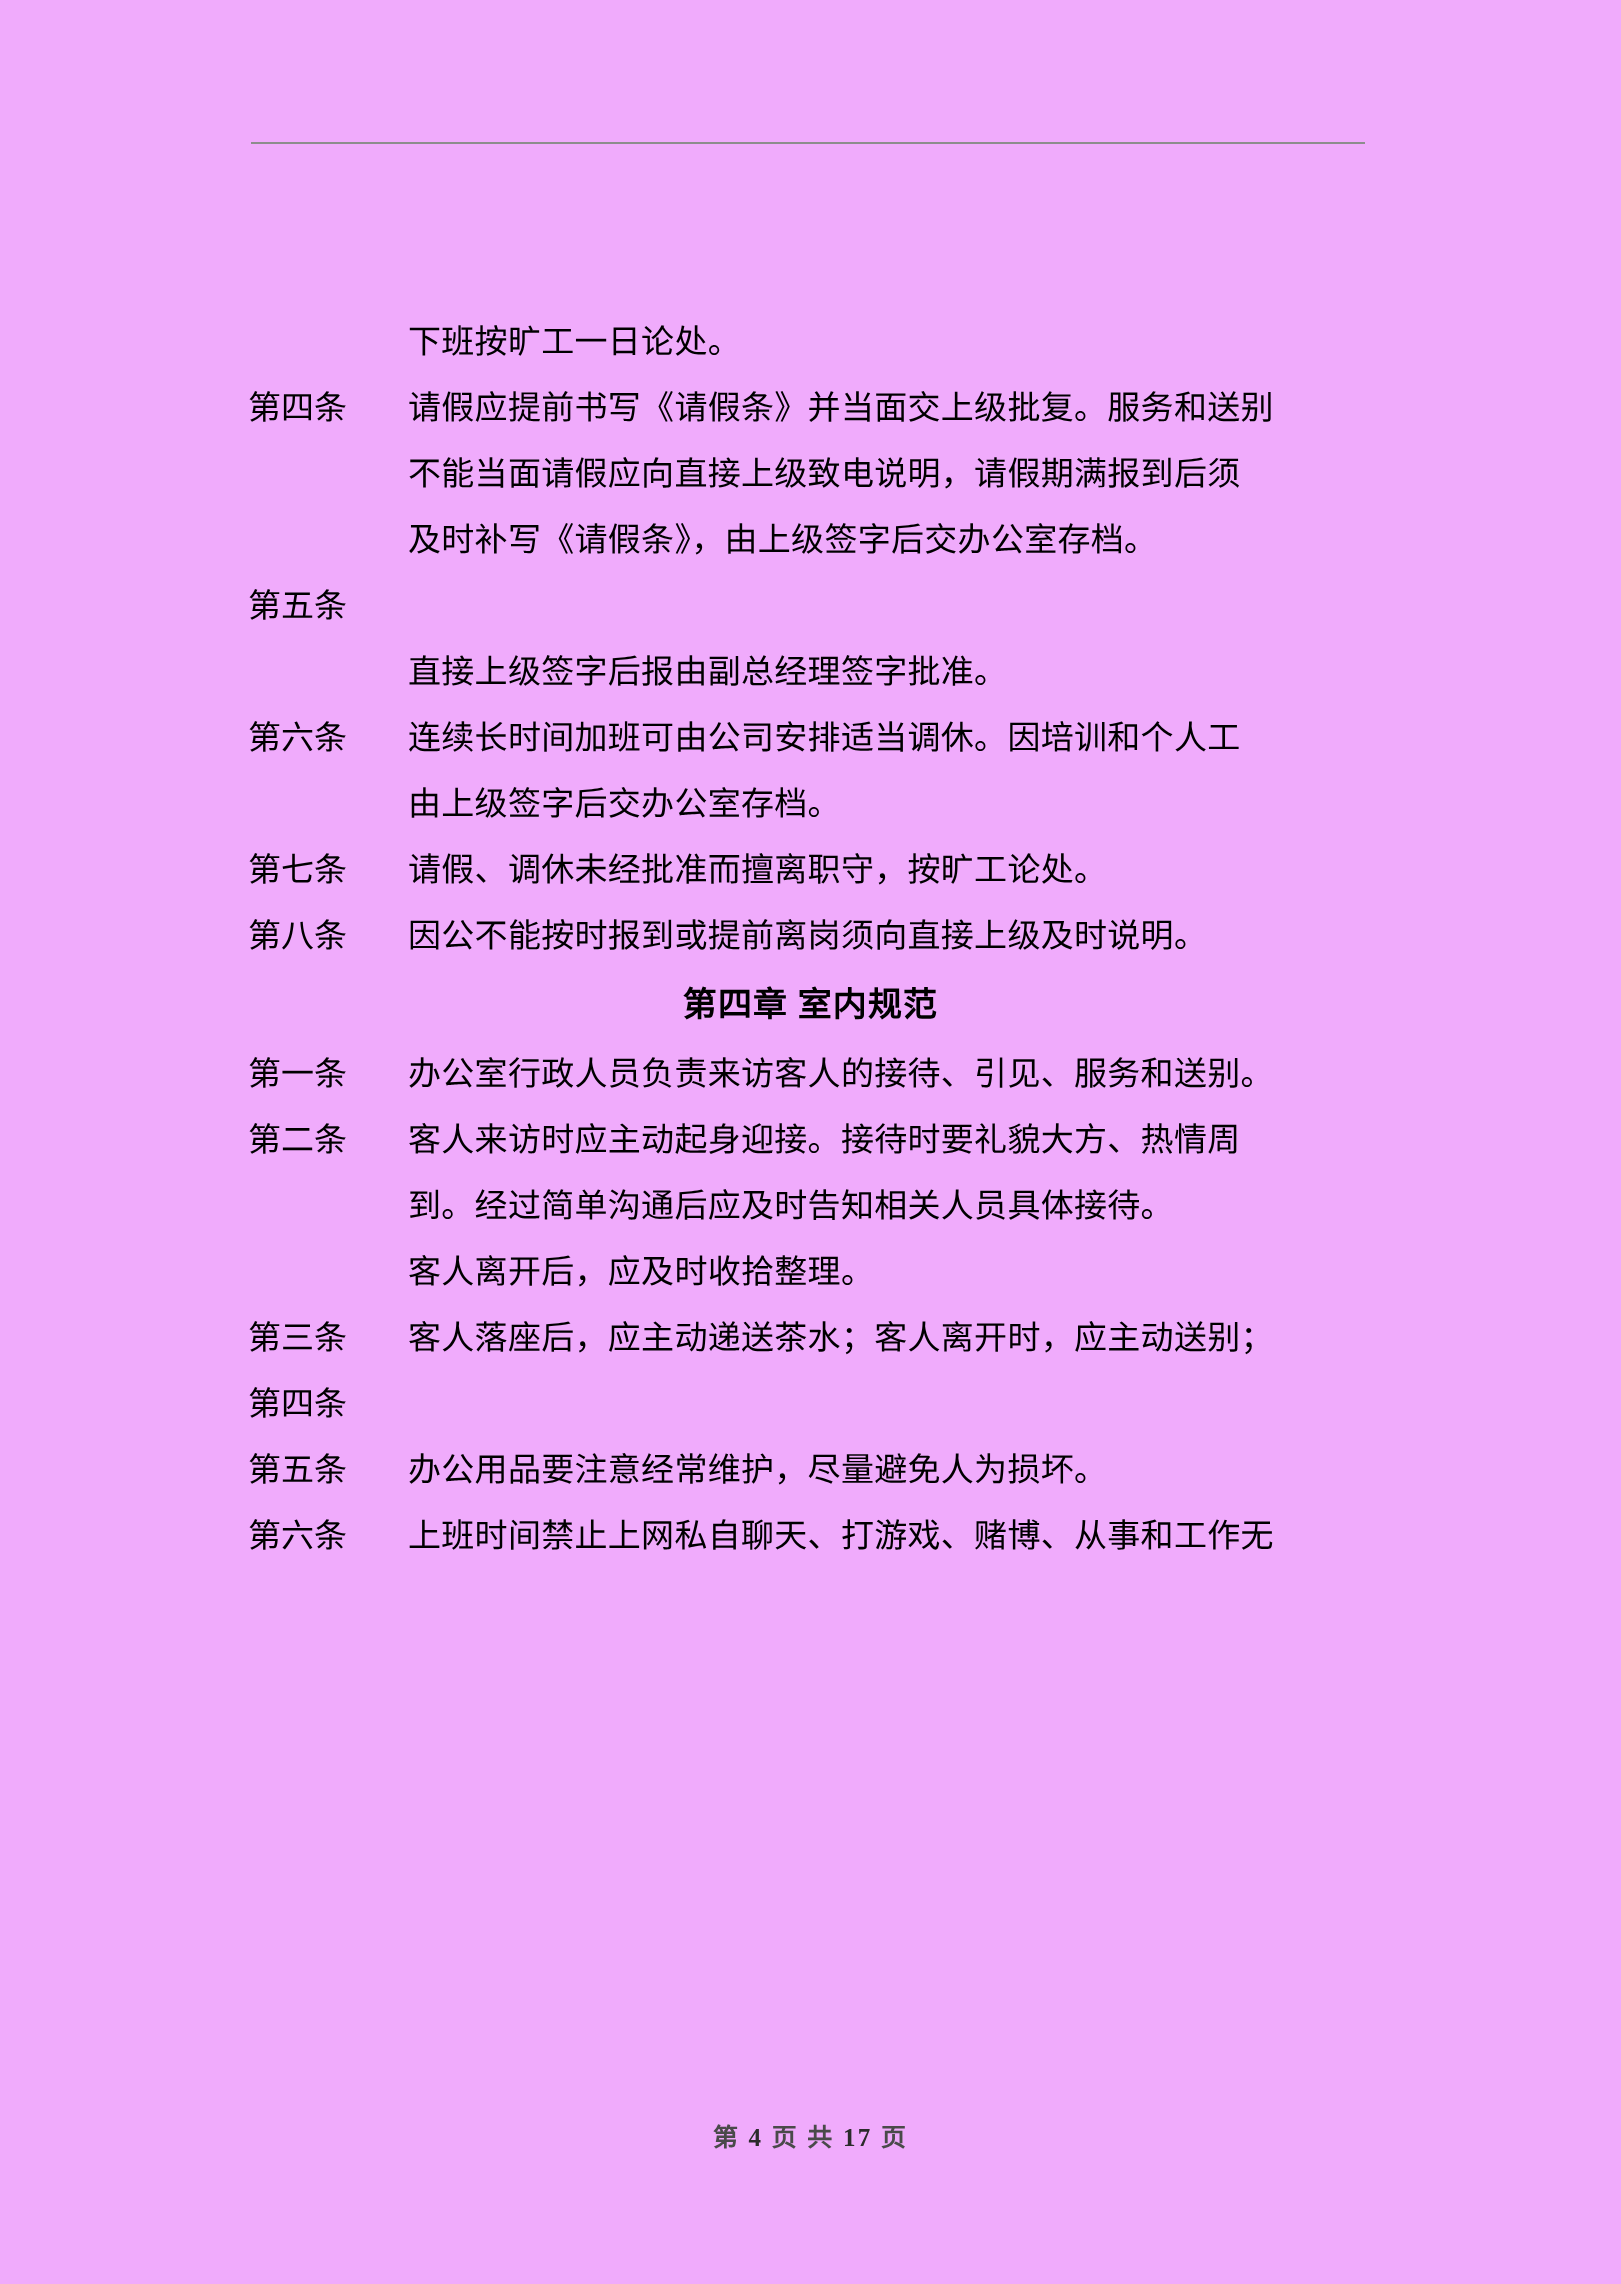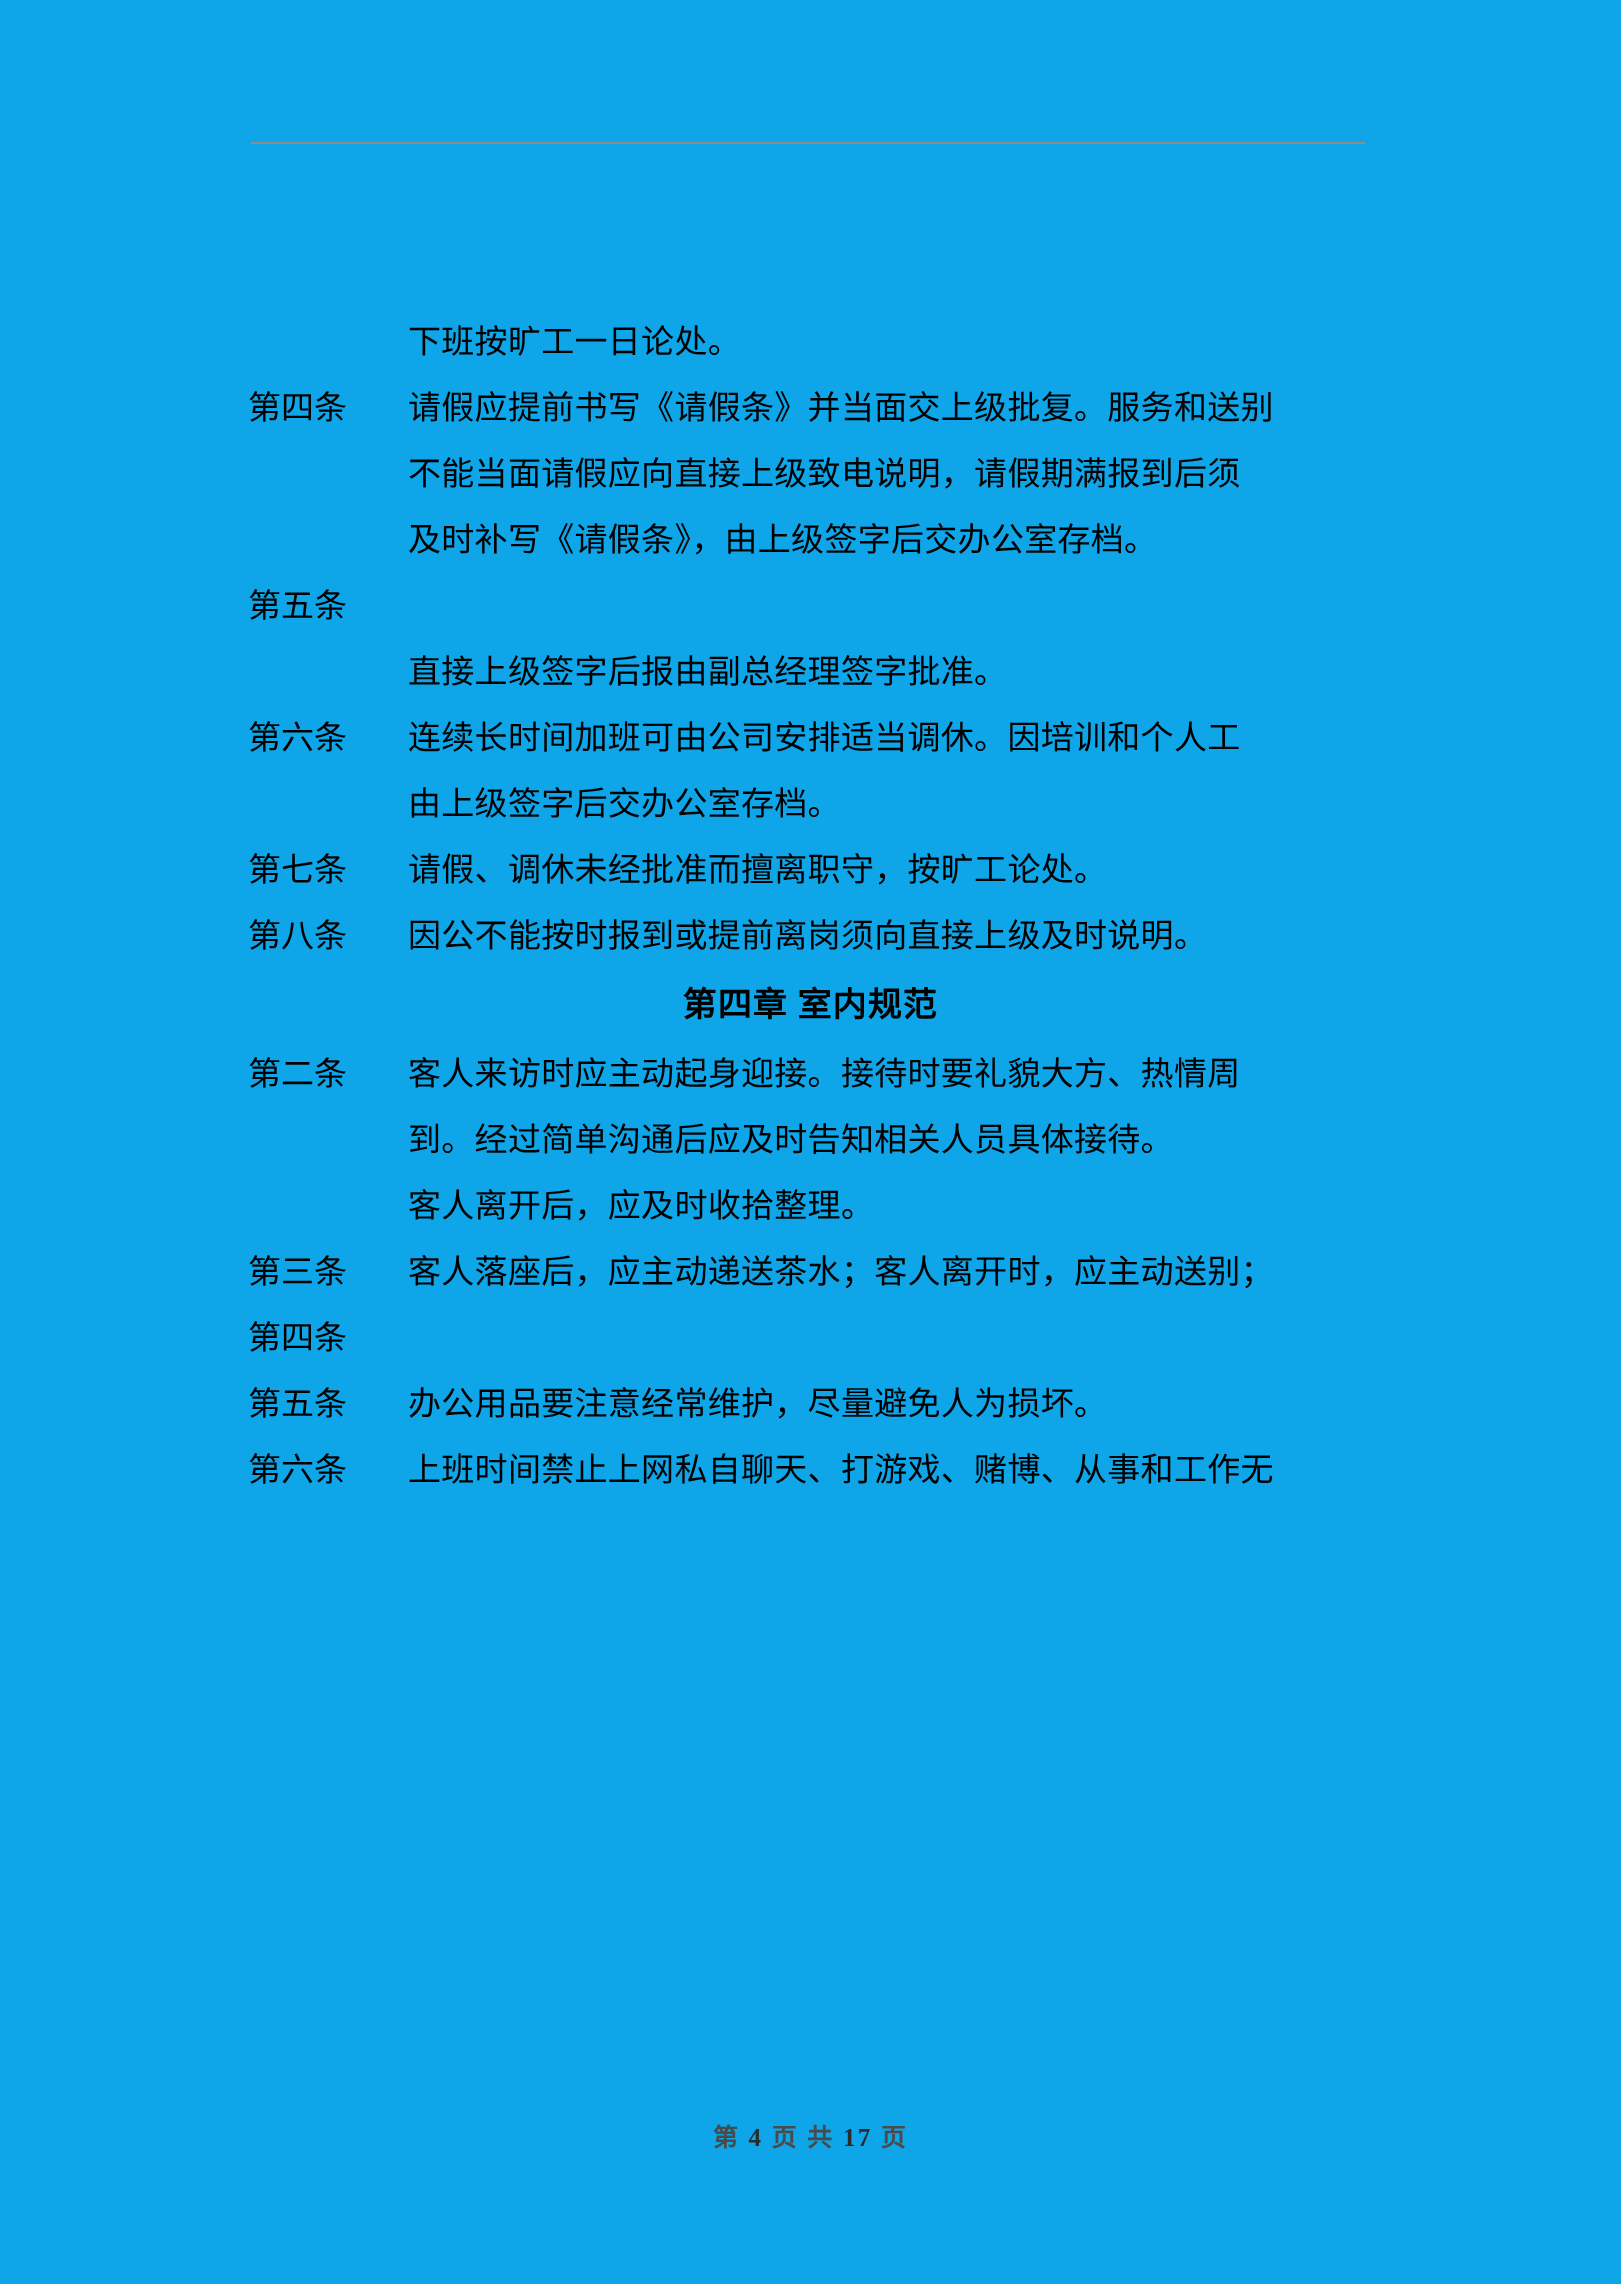--- a/index.html
+++ b/index.html
@@ -14,21 +14,21 @@
     color: #000000;
     position: relative;
     overflow: hidden;
   }
 
   .page {
     position: absolute;
     top: 0; left: 0;
     width: 1621px;
     height: 2284px;
-    background: #0ea5e9;
+    background: #f0abfc;
   }
 
   
   .header-rule {
     position: absolute;
     left: 251px;
     top: 142px;
     width: 1114px;
     height: 1.7px;
     background: #8d8d8d;
@@ -147,20 +147,24 @@
       <div class="text">请假、调休未经批准而擅离职守，按旷工论处。</div>
     </div>
 
     <div class="row">
       <div class="label">第八条</div>
       <div class="text">因公不能按时报到或提前离岗须向直接上级及时说明。</div>
     </div>
 
     <div class="chapter-heading">第四章  室内规范</div>
 
+    <div class="row">
+      <div class="label">第一条</div>
+      <div class="text">办公室行政人员负责来访客人的接待、引见、服务和送别。</div>
+    </div>
 
     <div class="row">
       <div class="label">第二条</div>
       <div class="text">客人来访时应主动起身迎接。接待时要礼貌大方、热情周</div>
     </div>
     <div class="row continuation">
       <div class="label"></div>
       <div class="text">到。经过简单沟通后应及时告知相关人员具体接待。</div>
     </div>
 

